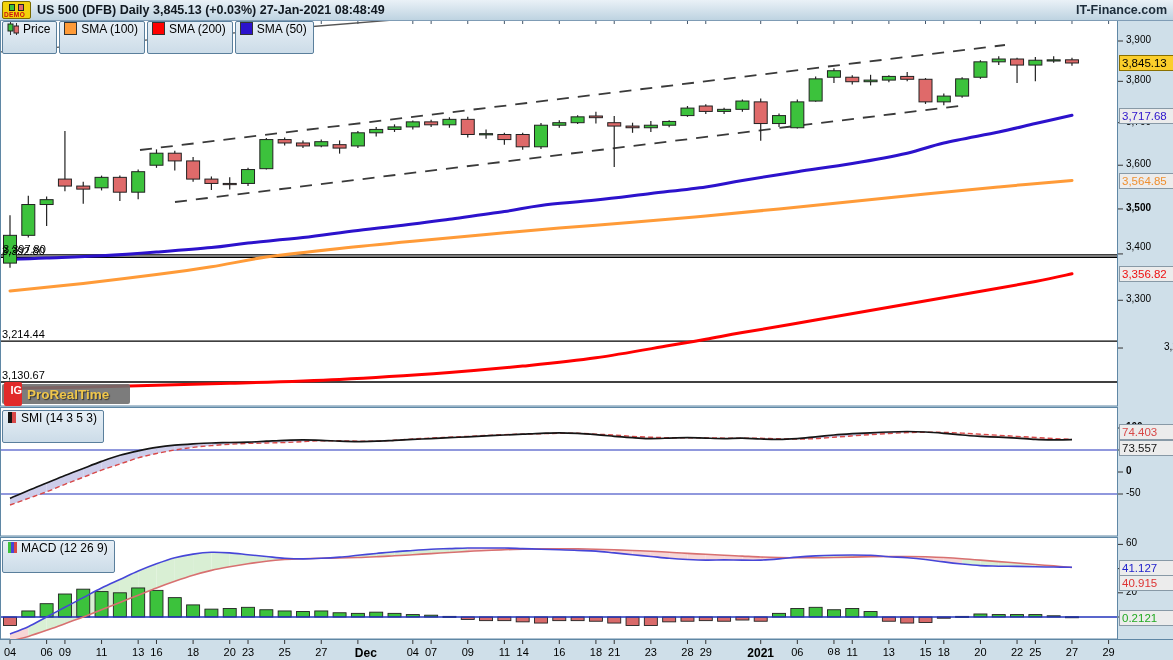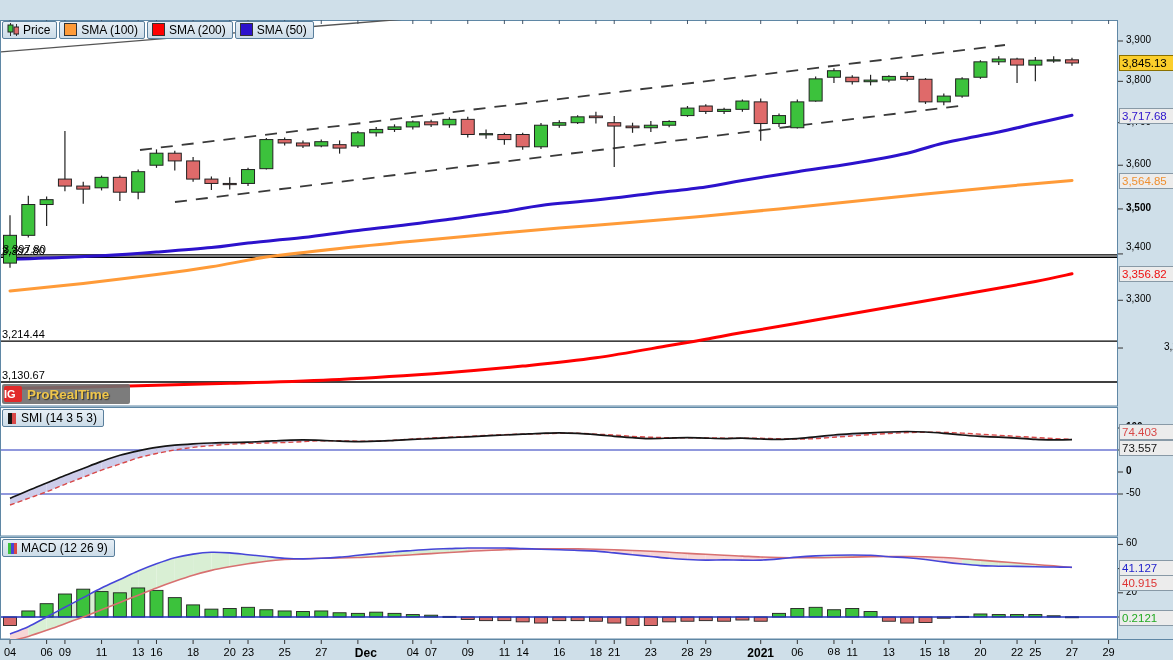--- a/index.html
+++ b/index.html
@@ -9,37 +9,37 @@
   .titlebar{position:absolute;left:0;top:0;width:1173px;height:20px;z-index:5;
     background:linear-gradient(#eaf1f7,#bed3e1);border-bottom:1px solid #7f9cb5;
     display:flex;align-items:center;}
   .title-text{font-size:12.5px;font-weight:bold;color:#101820;margin-left:6px;}
   .brand{position:absolute;right:6px;top:3px;font-size:12.5px;font-weight:bold;color:#1c2c3a;}
   .demo-badge{width:27px;height:16px;margin-left:2px;background:#f2d20c;border:1px solid #7a6a00;
     border-radius:2px;position:relative;flex:0 0 auto;}
   .demo-badge .dcandle{position:absolute;top:2px;width:4px;height:5px;border:1px solid #222;}
   .demo-badge .dtext{position:absolute;bottom:0px;left:1px;font-size:6.5px;font-weight:bold;color:#cc1111;letter-spacing:.4px;}
   .legend{position:absolute;left:2px;top:21px;z-index:6;display:flex;gap:2px;}
-  .chip{display:inline-flex;align-items:center;gap:4px;height:15px;padding:0 6px 1px 4px;
+  .chip{display:inline-flex;align-items:flex-start;gap:4px;height:15px;padding:0 6px 16px 4px;
     background:linear-gradient(#e7eff6,#ccdce8);border:1px solid #5a7f9c;border-radius:2px;
     font-size:12px;color:#000;}
   .chip .sq{width:11px;height:11px;border:1px solid #333;flex:0 0 auto;}
   .panel-chip{position:absolute;z-index:6;}
   .lab{position:absolute;z-index:4;font-size:10px;color:#000;white-space:nowrap;}
   .lab.b{font-weight:bold;}
   .xlab{position:absolute;z-index:4;font-size:11px;color:#000;transform:translateX(-50%);white-space:nowrap;}
   .xlab.b{font-weight:bold;font-size:12px;}
   .levlab{position:absolute;z-index:3;font-size:11px;color:#000;white-space:nowrap;}
   .vbox{position:absolute;left:1119px;width:53px;height:14px;z-index:7;background:#ececec;
     border:1px solid #8899a6;font-size:11.5px;padding:0 0 0 2px;line-height:14px;white-space:nowrap;}
   .vbox.gold{background:#fbce2b;border-color:#8a7000;color:#000;}
   .watermark{position:absolute;left:2px;top:384px;width:128px;height:20px;z-index:6;
     background:rgba(110,110,110,.9);border-radius:2px;display:flex;align-items:center;gap:5px;}
-  .ig{width:18px;height:16px;margin-left:2px;background:#e12a2a;border-radius:2px;color:#fff;
-    font-size:11px;font-weight:bold;text-align:left;line-height:16px;}
+  .ig{width:18px;height:24px;margin-left:2px;background:#e12a2a;border-radius:2px;color:#fff;
+    font-size:11px;font-weight:bold;text-align:right;line-height:16px;}
   .prt{color:#efc64a;font-size:13.5px;font-weight:bold;text-shadow:1px 1px 1px #333;}
 </style>
 </head>
 <body>
 
 <div id="app">
 
   <svg id="chart-svg" width="1173" height="660">
       <defs>
         <clipPath id="clipMain">
@@ -453,20 +453,29 @@
       <line x1="925.4999999999999" y1="639" x2="925.4999999999999" y2="644" stroke="#333"></line>
       <line x1="943.81" y1="639" x2="943.81" y2="644" stroke="#333"></line>
       <line x1="980.43" y1="639" x2="980.43" y2="644" stroke="#333"></line>
       <line x1="1017.05" y1="639" x2="1017.05" y2="644" stroke="#333"></line>
       <line x1="1035.36" y1="639" x2="1035.36" y2="644" stroke="#333"></line>
       <line x1="1071.98" y1="639" x2="1071.98" y2="644" stroke="#333"></line>
       <line x1="1108.6" y1="639" x2="1108.6" y2="644" stroke="#333"></line>
       <line x1="0" y1="639.5" x2="1173" y2="639.5" stroke="#5f87a5"></line>
     </svg>
 
+  <div class="titlebar">
+    <div class="demo-badge">
+      <span class="dcandle" style="left:6px;background:#3cc23c"></span>
+      <span class="dcandle" style="left:15px;background:#df6a6a"></span>
+      <span class="dtext">DEMO</span>
+    </div>
+    <span class="title-text">US 500 (DFB) Daily 3,845.13 (+0.03%) 27-Jan-2021 08:48:49</span>
+    <span class="brand">IT-Finance.com</span>
+  </div>
 
   <div class="legend">
     <span class="chip">
       <svg width="12" height="13">
         <line x1="3.5" y1="0" x2="3.5" y2="13" stroke="#333" stroke-width="1"></line>
         <rect x="1" y="2" width="5" height="7" fill="#3cc23c" stroke="#222"></rect>
         <line x1="9.5" y1="1" x2="9.5" y2="13" stroke="#333" stroke-width="1"></line>
         <rect x="7" y="4" width="5" height="7" fill="#df6a6a" stroke="#222"></rect>
       </svg>
       <span>Price</span>

